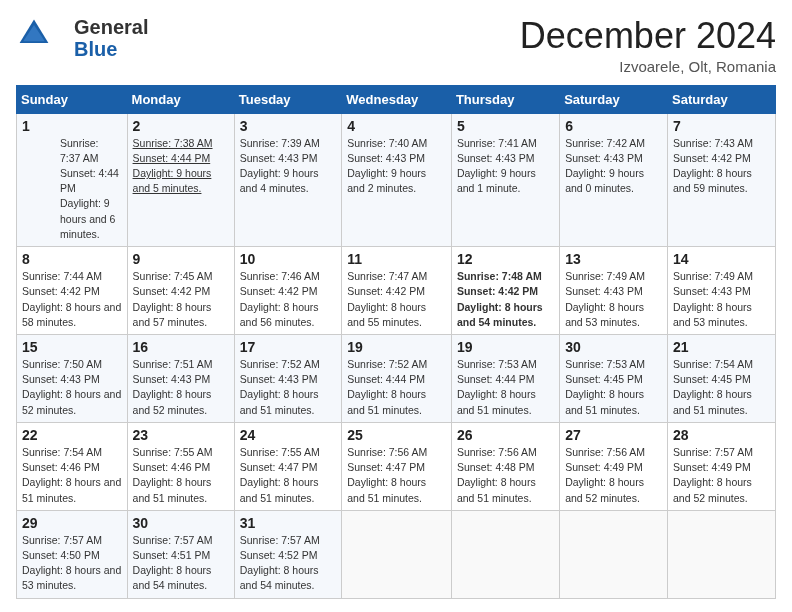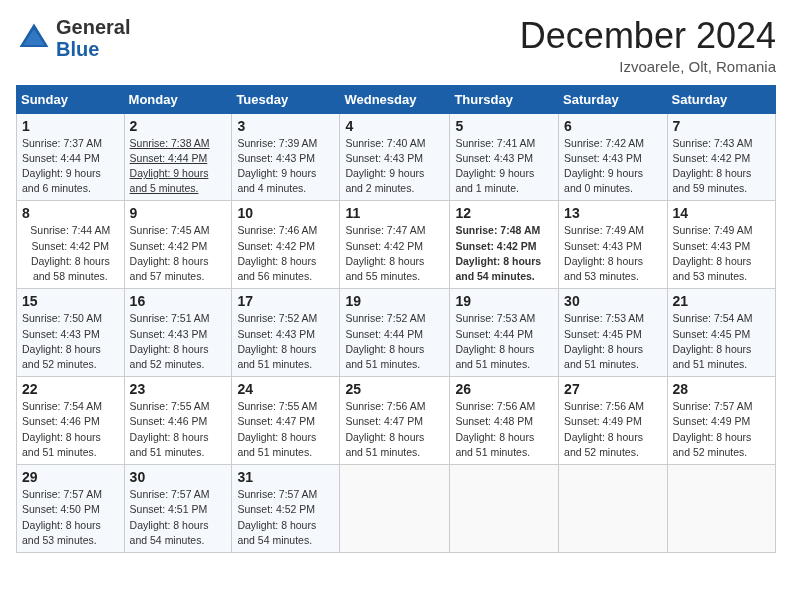--- a/index.html
+++ b/index.html
@@ -11,22 +11,21 @@
       padding: 16px;
     }
     .header {
       display: flex;
       justify-content: space-between;
       align-items: flex-start;
       margin-bottom: 10px;
     }
     .logo {
       display: flex;
-      align-items: center;
-      gap: 4px;
+      gap: 22px;
     }
     .logo-text {
       font-size: 20px;
       font-weight: bold;
       line-height: 1.1;
     }
     .logo-general { color: #333; }
     .logo-blue { color: #1a5fa8; }
     .logo-icon {
       width: 36px;
@@ -120,21 +119,21 @@
       <th>Wednesday</th>
       <th>Thursday</th>
       <th>Saturday</th>
       <th>Saturday</th>
     </tr>
   </thead>
   <tbody id="calendar-body">
   <tr>
         <td>
           <span class="day-num">1</span>
-          <div class="day-detail" style="white-space: pre-line;">Sunrise: 7:37 AM
+          <div class="day-detail" style="white-space: pre-line; margin-left: 38px;">Sunrise: 7:37 AM
 Sunset: 4:44 PM
 Daylight: 9 hours and 6 minutes.</div>
         </td>
         <td>
           <span class="day-num">2</span>
           <div class="day-detail" style="white-space: pre-line; text-decoration: underline;">Sunrise: 7:38 AM
 Sunset: 4:44 PM
 Daylight: 9 hours and 5 minutes.</div>
         </td>
         <td>
@@ -164,21 +163,21 @@
         <td>
           <span class="day-num">7</span>
           <div class="day-detail" style="white-space: pre-line;">Sunrise: 7:43 AM
 Sunset: 4:42 PM
 Daylight: 8 hours and 59 minutes.</div>
         </td>
       </tr>
       <tr>
         <td>
           <span class="day-num">8</span>
-          <div class="day-detail" style="white-space: pre-line; text-align: center;">Sunrise: 7:44 AM
+          <div class="day-detail" style="white-space: pre-line;">Sunrise: 7:44 AM
 Sunset: 4:42 PM
 Daylight: 8 hours and 58 minutes.</div>
         </td>
         <td>
           <span class="day-num">9</span>
           <div class="day-detail" style="white-space: pre-line;">Sunrise: 7:45 AM
 Sunset: 4:42 PM
 Daylight: 8 hours and 57 minutes.</div>
         </td>
         <td>

